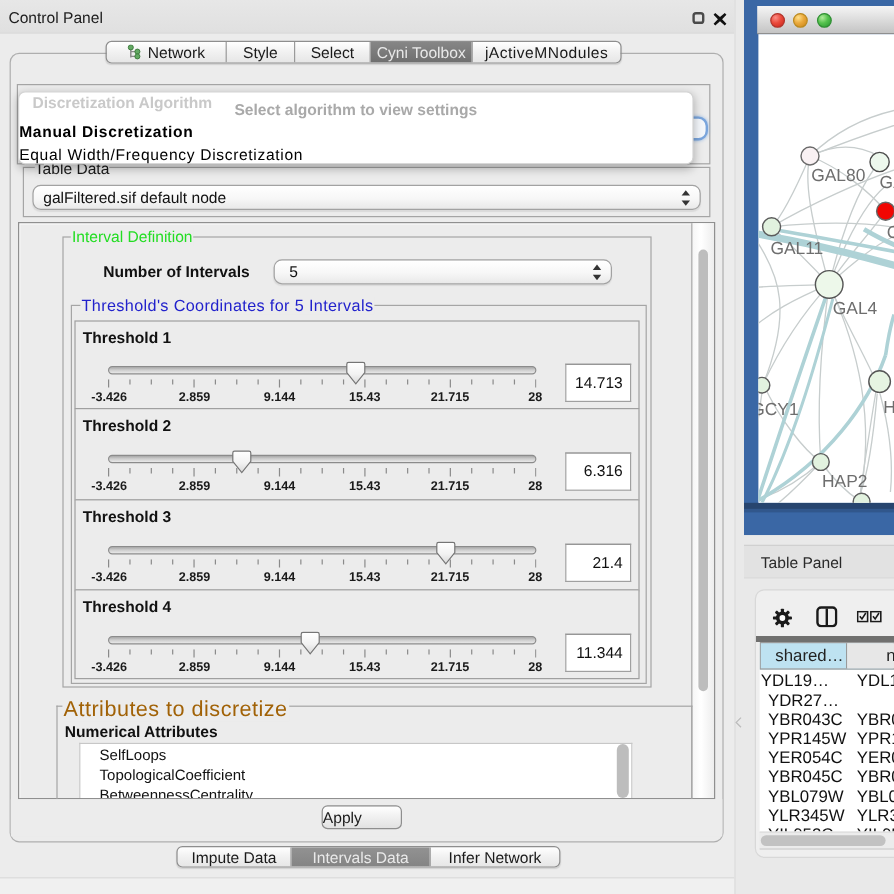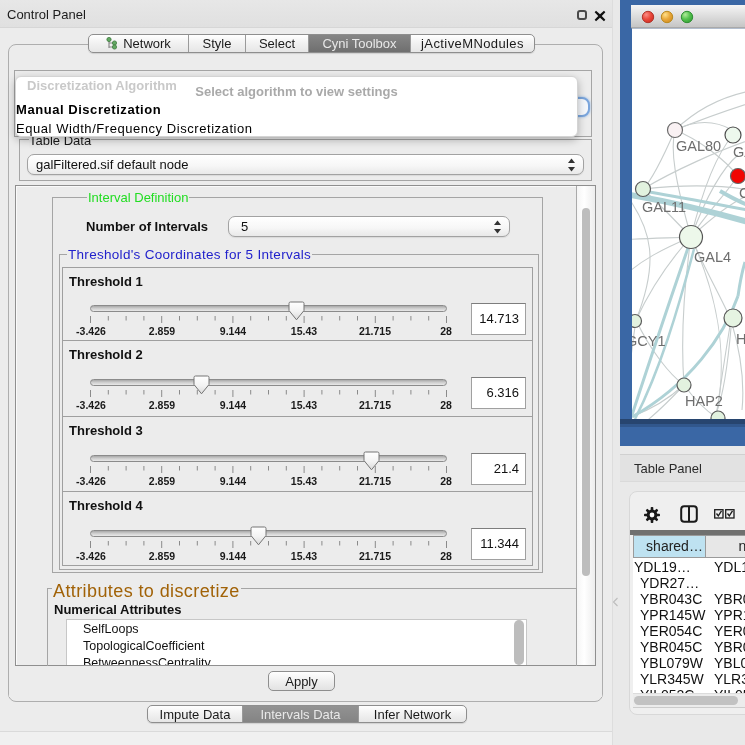--- a/index.html
+++ b/index.html
@@ -44,21 +44,21 @@
   <div style="width:99px;">
     <svg width="12" height="13" viewBox="0 0 12 13" style="margin-right:5px;">
         <path d="M3 2.5 V11 M3 6 H8 M3 10 H8" stroke="#8a8a8a" stroke-width="1.2" fill="none"></path>
         <circle cx="3" cy="2.5" r="2.1" fill="#63a963" stroke="#3c7a3c" stroke-width="0.8"></circle>
         <circle cx="8.5" cy="6" r="2.1" fill="#63a963" stroke="#3c7a3c" stroke-width="0.8"></circle>
         <circle cx="8.5" cy="10" r="2.1" fill="#63a963" stroke="#3c7a3c" stroke-width="0.8"></circle>
       </svg>
     Network</div>
   <div style="width:57px;">Style</div>
   <div style="width:63px;">Select</div>
-  <div class="sel" style="width:102px;">Cyni Toolbox</div>
+  <div class="sel" style="width:85px;">Cyni Toolbox</div>
   <div style="width:124px;letter-spacing:0.4px;">jActiveMNodules</div>
 </div>
 
 <div class="abs" style="left:14px;top:70px;width:578px;height:67px;border:1px solid #a5a5a5;"></div>
 
 <div class="abs" style="left:500px;top:97px;width:90px;height:20px;border:2px solid #7aa5dc;border-radius:8px;background:#f4f7fb;box-shadow:0 0 3px #8cb2e2;"></div>
 
 <div class="abs" style="left:15px;top:76px;width:563px;height:61px;background:#ffffff;border:1px solid #d4d4d4;border-radius:6px;box-shadow:0 3px 8px rgba(0,0,0,0.28);z-index:6;"></div>
 <div class="abs b" style="left:27px;top:78px;color:#c9c9c9;z-index:7;">Discretization Algorithm</div>
 <div class="abs b" style="left:15px;top:84px;width:563px;text-align:center;color:#a9a9a9;z-index:7;">Select algorithm to view settings</div>
@@ -74,21 +74,21 @@
       <path d="M4.5 13.5 L1 9 H8 Z" fill="#333"></path>
     </svg>
 </div>
 
 <div class="abs" style="left:15px;top:185px;width:581px;height:481px;border:1px solid #8f8f8f;background:#ececec;box-shadow:inset 1px 1px 0 #fafafa;"></div>
 
 <div class="abs" style="left:576px;top:186px;width:19px;height:479px;border-left:1px solid #aaaaaa;background:linear-gradient(90deg,#f5f5f5,#ffffff 40%,#ededed);"></div>
 <div class="abs" style="left:582px;top:208px;width:8px;height:368px;background:#bdbdbd;border-radius:4px;"></div>
 
 <div class="abs" style="left:52px;top:197px;width:491px;height:376px;border:1px solid #a5a5a5;"></div>
-<div class="abs" style="left:59px;top:190px;color:#22dd22;"><span style="background:#ececec;padding:0 1px;margin-left:28px;">Interval Definition</span></div>
+<div class="abs" style="left:59px;top:190px;color:#22dd22;"><span style="background:#ececec;padding:0 1px;">Interval Definition</span></div>
 
 <div class="abs b" style="left:86px;top:219px;">Number of Intervals</div>
 <div class="combo" style="left:228px;top:216px;width:282px;height:21px;">
   <div class="txt" style="left:12px;">5</div>
   <svg class="arr" viewBox="0 0 9 14">
       <path d="M4.5 0.5 L8 5 H1 Z" fill="#333"></path>
       <path d="M4.5 13.5 L1 9 H8 Z" fill="#333"></path>
     </svg>
 </div>
 
@@ -253,21 +253,21 @@
 
 <div class="abs" style="left:47px;top:588px;width:530px;height:78px;border:1px solid #a5a5a5;border-bottom:none;"></div>
 <div class="abs" style="left:52px;top:581px;color:#a16207;font-size:18px;letter-spacing:0.4px;"><span style="background:#ececec;padding:0 1px;">Attributes to discretize</span></div>
 <div class="abs b" style="left:54px;top:602px;">Numerical Attributes</div>
 <div class="abs" style="left:66px;top:619px;width:461px;height:46px;background:#ffffff;border:1px solid #c7c7c7;border-bottom:none;overflow:hidden;">
   <div style="padding:1px 0 0 16px;line-height:16.9px;font-size:12.5px;">SelfLoops<br>TopologicalCoefficient<br>BetweennessCentrality</div>
 </div>
 <div class="abs" style="left:514px;top:620px;width:10px;height:45px;background:#bdbdbd;border-radius:5px;"></div>
 
 <div class="abs" style="left:9px;top:666px;width:593px;height:31px;background:#ececec;"></div>
-<div class="abs" style="left:268px;top:671px;width:67px;height:20px;border:1px solid #8e8e8e;border-radius:5px;background:linear-gradient(#ffffff,#f0f0f0 50%,#e2e2e2);text-align:center;line-height:19px;color:#1a1a1a;">Apply</div>
+<div class="abs" style="left:268px;top:671px;width:67px;height:20px;border:1px solid #8e8e8e;border-radius:5px;background:linear-gradient(#ffffff,#f0f0f0 50%,#e2e2e2);text-align:left;line-height:19px;color:#1a1a1a;">Apply</div>
 
 <div class="seg" style="left:147px;top:705px;height:18px;">
   <div style="width:94px;">Impute Data</div>
   <div class="sel" style="width:116px;background:linear-gradient(#929292,#848484);color:#e9e9e9;">Intervals Data</div>
   <div style="width:108px;">Infer Network</div>
 </div>
 
 <div class="abs" style="left:0;top:731px;width:612px;height:14px;background:#f0f0f0;border-top:1px solid #dadada;"></div>
 
 <div class="abs" style="left:612px;top:0;width:8px;height:745px;background:#e9e9e9;border-left:1px solid #dddddd;"></div>

